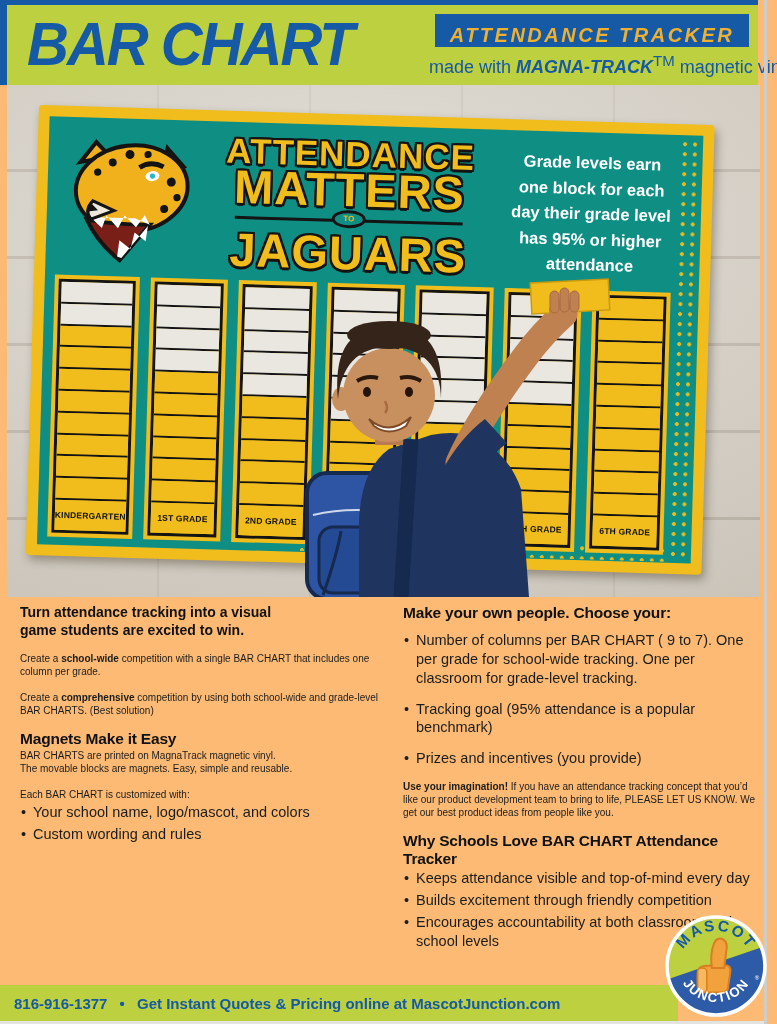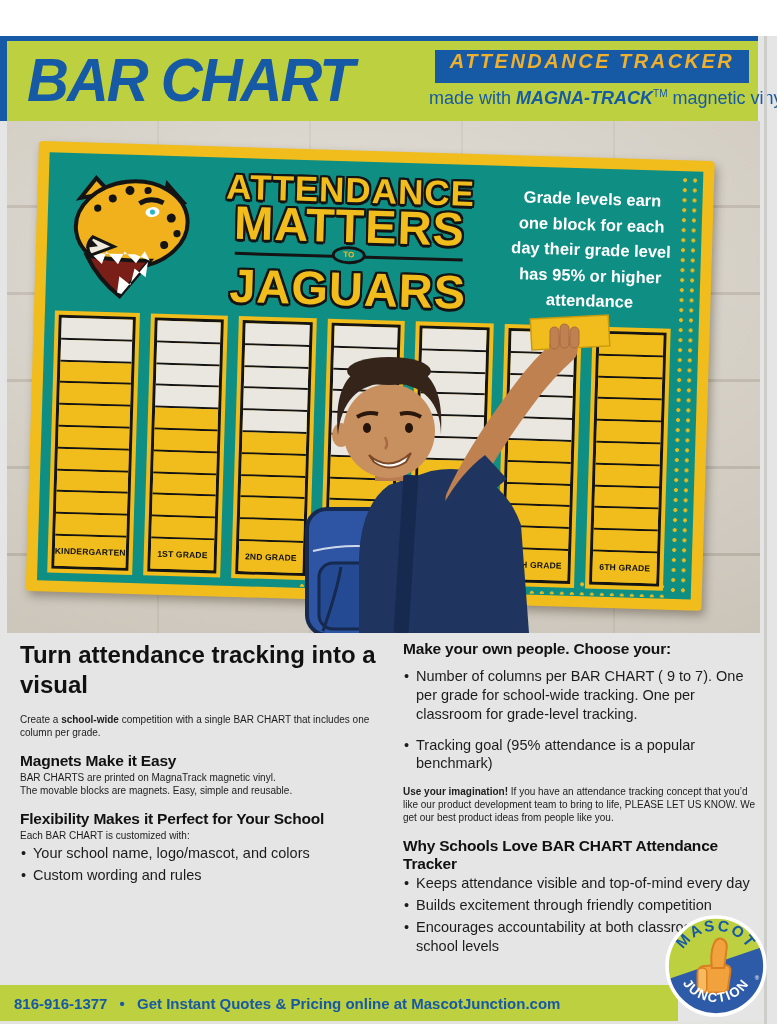--- a/index.html
+++ b/index.html
@@ -1,32 +1,32 @@
 <!DOCTYPE html>
 <html><head>
 <meta charset="utf-8">
 <style>
   * { box-sizing: border-box; margin: 0; padding: 0; }
   html,body { width:777px; height:1024px; }
   body { font-family:"Liberation Sans", sans-serif; background:#ffffff; position:relative; overflow:hidden; }
-  .page { position:absolute; inset:0; background:#e5e5e5;margin-top:36px; }
+  .page { position:absolute; inset:0; background:#fdba74; }
   .page-edge-line { position:absolute; top:0; bottom:0; left:764px; width:3px; background:#cdcdca; }
 
   
   .banner { position:absolute; top:0; left:0; width:758px; height:85px; background:#bdd140;
             border-top:5px solid #1659a5; border-left:7px solid #1659a5; }
   .product-title { position:absolute; left:20px; top:4px; font-size:58px; font-weight:bold; font-style:italic;
             color:#1659a5; letter-spacing:-2px; transform:scaleY(1.04); transform-origin:top left; white-space:nowrap; }
   .att-band { position:absolute; left:428px; top:9px; width:314px; height:33px; background:#1659a5;
-            display:flex; align-items:flex-start; justify-content:center; }
+            display:flex; align-items:flex-end; justify-content:center; }
   .att-band span { color:#eeb02f; font-size:20px; font-style:italic; font-weight:600; letter-spacing:2.5px; white-space:nowrap; }
   .made-with { position:absolute; left:422px; top:47px; width:320px; text-align:center; color:#1659a5;
             font-size:18px; white-space:nowrap; }
   .made-with b { font-style:italic; }
-  .made-with sup { font-size:10px; }
+  .made-with sup { font-size:15px; }
 
   
   .photo { position:absolute; top:85px; left:7px; width:753px; height:512px; overflow:hidden;
            background-color:#d8d2c7;
            background-image:
              radial-gradient(130% 110% at 45% 30%, rgba(255,255,255,0.30), rgba(80,68,52,0.16)),
              repeating-linear-gradient(180deg, rgba(0,0,0,0) 0 84px, rgba(120,110,95,0.28) 84px 87px),
              repeating-linear-gradient(90deg, rgba(0,0,0,0) 0 150px, rgba(120,110,95,0.12) 150px 152px); }
 
   .board { position:absolute; left:32px; top:20px; width:676px; height:450px; background:#f0bd1c;
@@ -65,21 +65,21 @@
   .bc-cell.filled { background:#f0bd1c; }
   .bc-label { height:30px; flex:0 0 30px; display:flex; align-items:center; justify-content:center;
         font-size:8.5px; font-weight:bold; color:#111; background:#f0bd1c; letter-spacing:0.2px; white-space:nowrap; }
 
   .boy-svg { position:absolute; inset:0; pointer-events:none; }
 
   
   .content { position:absolute; top:602px; left:20px; width:737px; height:383px; color:#1c1c1c; }
   .col-left  { position:absolute; left:0;  top:2px; width:362px; }
   .col-right { position:absolute; left:383px; top:2px; width:356px; }
-  .h1 { font-size:24px; font-weight:800; color:#111; line-height:1.26; margin-bottom:13px; }
+  .h1 { font-size:14px; font-weight:800; color:#111; line-height:1.26; margin-bottom:13px; }
   .para { font-size:10px; line-height:1.3; margin-bottom:13px; }
   .h3 { font-size:15.5px; font-weight:800; color:#111; margin-bottom:1px; letter-spacing:-0.2px; }
   ul { list-style:none; }
   li { position:relative; padding-left:13px; font-size:14.5px; line-height:1.3; }
   li::before { content:"•"; position:absolute; left:1px; }
   .tight li { margin-bottom:3px; }
   .spaced { margin-top:9px; }
   .spaced li { margin-bottom:12px; }
   .flex-list { margin-top:1px; }
   .imagination { margin-top:3px; }
@@ -303,41 +303,43 @@
         <rect x="553" y="203" width="9" height="24" rx="4.5" fill="#bf8150" stroke="#a86a42" stroke-width="1"></rect>
         <rect x="563" y="206" width="9" height="21" rx="4.5" fill="#bf8150" stroke="#a86a42" stroke-width="1"></rect>
       </g>
     </svg>
   </div>
 
   <div class="content">
     <div class="col-left">
       <div class="h1">
         <div>Turn attendance tracking into a visual</div>
+        <div>game students are excited to win.</div>
       </div>
       <p class="para"><span>Create a </span><b>school-wide</b><span> competition with a single BAR CHART that includes one column per grade.</span></p>
+      <p class="para"><span>Create a </span><b>comprehensive</b><span> competition by using both school-wide and grade-level BAR CHARTS. (Best solution)</span></p>
       <div class="h3">Magnets Make it Easy</div>
       <p class="para">
         <span>BAR CHARTS are printed on MagnaTrack magnetic vinyl.</span><br>
         <span>The movable blocks are magnets. Easy, simple and reusable.</span>
       </p>
-      <div class="h3">Flexibility Makes it Perfect for Your School</div>
       <div class="para" style="margin-bottom:2px">Each BAR CHART is customized with:</div>
       <ul class="tight flex-list">
         <li>Your school name, logo/mascot, and colors</li>
         <li>Custom wording and rules</li>
 
       </ul>
     </div>
 
     <div class="col-right">
       <div class="h3">Make your own people. Choose your:</div>
       <ul class="spaced">
         <li>Number of columns per BAR CHART ( 9 to 7). One per grade for school-wide tracking. One per classroom for grade-level tracking.</li>
         <li>Tracking goal (95% attendance is a popular benchmark)</li>
+        <li>Prizes and incentives (you provide)</li>
       </ul>
       <p class="para imagination"><b>Use your imagination!</b><span> If you have an attendance tracking concept that you’d like our product development team to bring to life, PLEASE LET US KNOW. We get our best product ideas from people like you.</span></p>
       <div class="h3">Why Schools Love BAR CHART Attendance Tracker</div>
       <ul class="tight">
         <li>Keeps attendance visible and top-of-mind every day</li>
         <li>Builds excitement through friendly competition</li>
         <li>Encourages accountability at both classroom and school levels</li>
       </ul>
     </div>
   </div>

